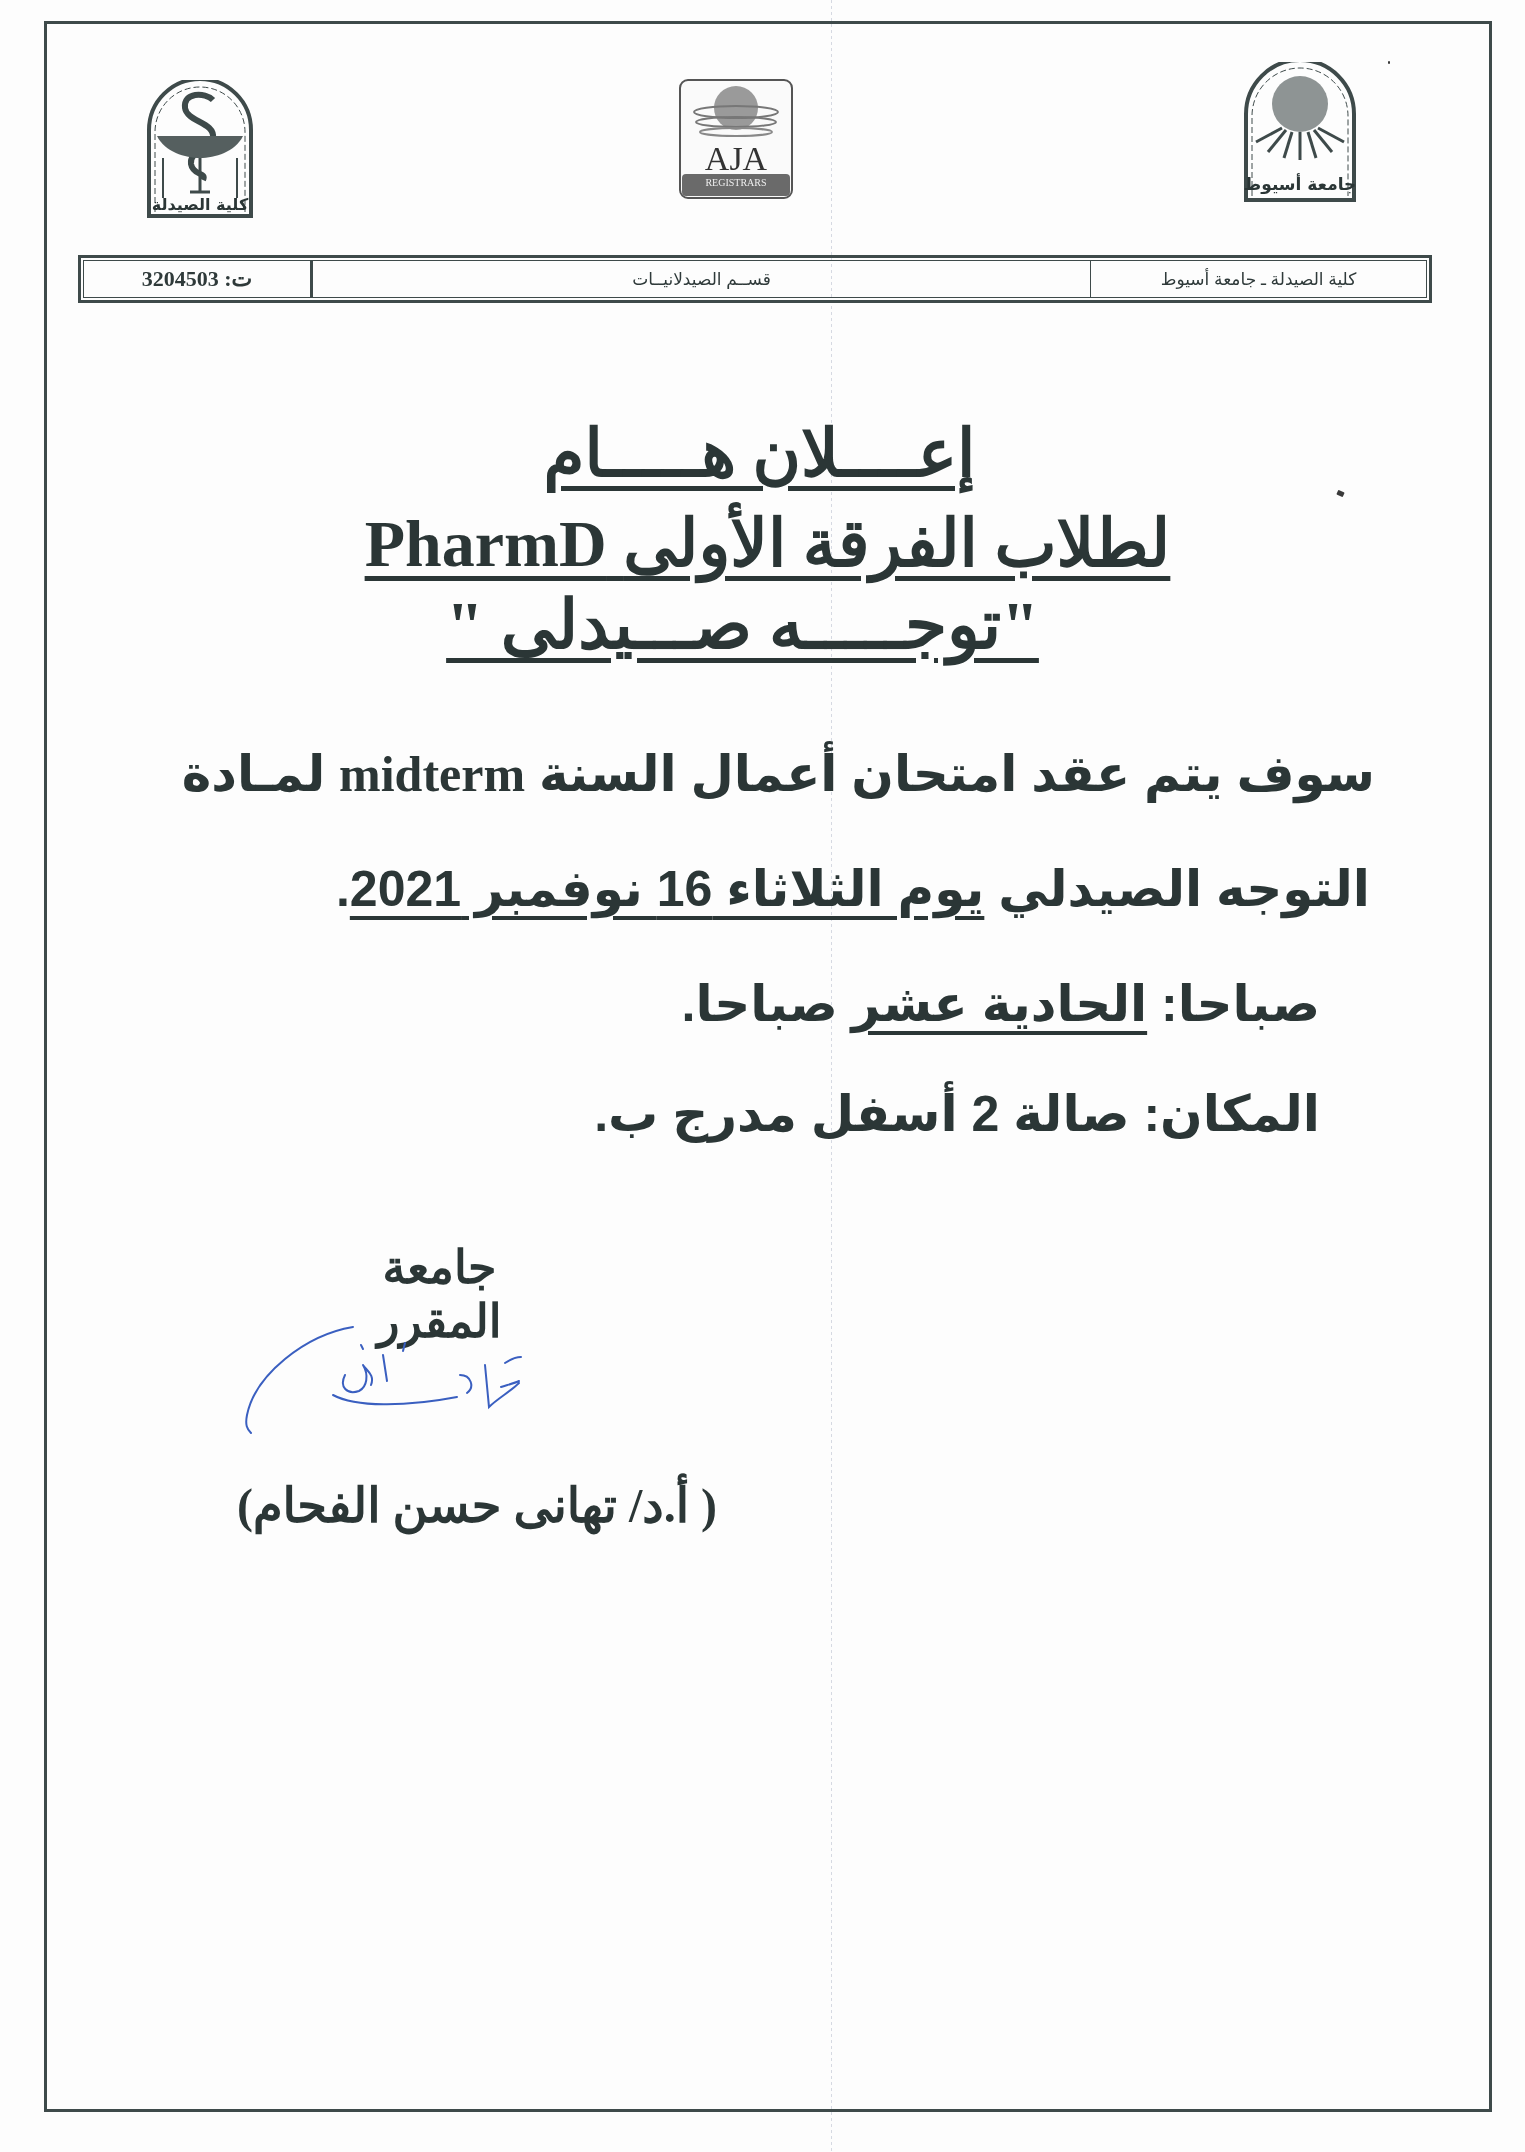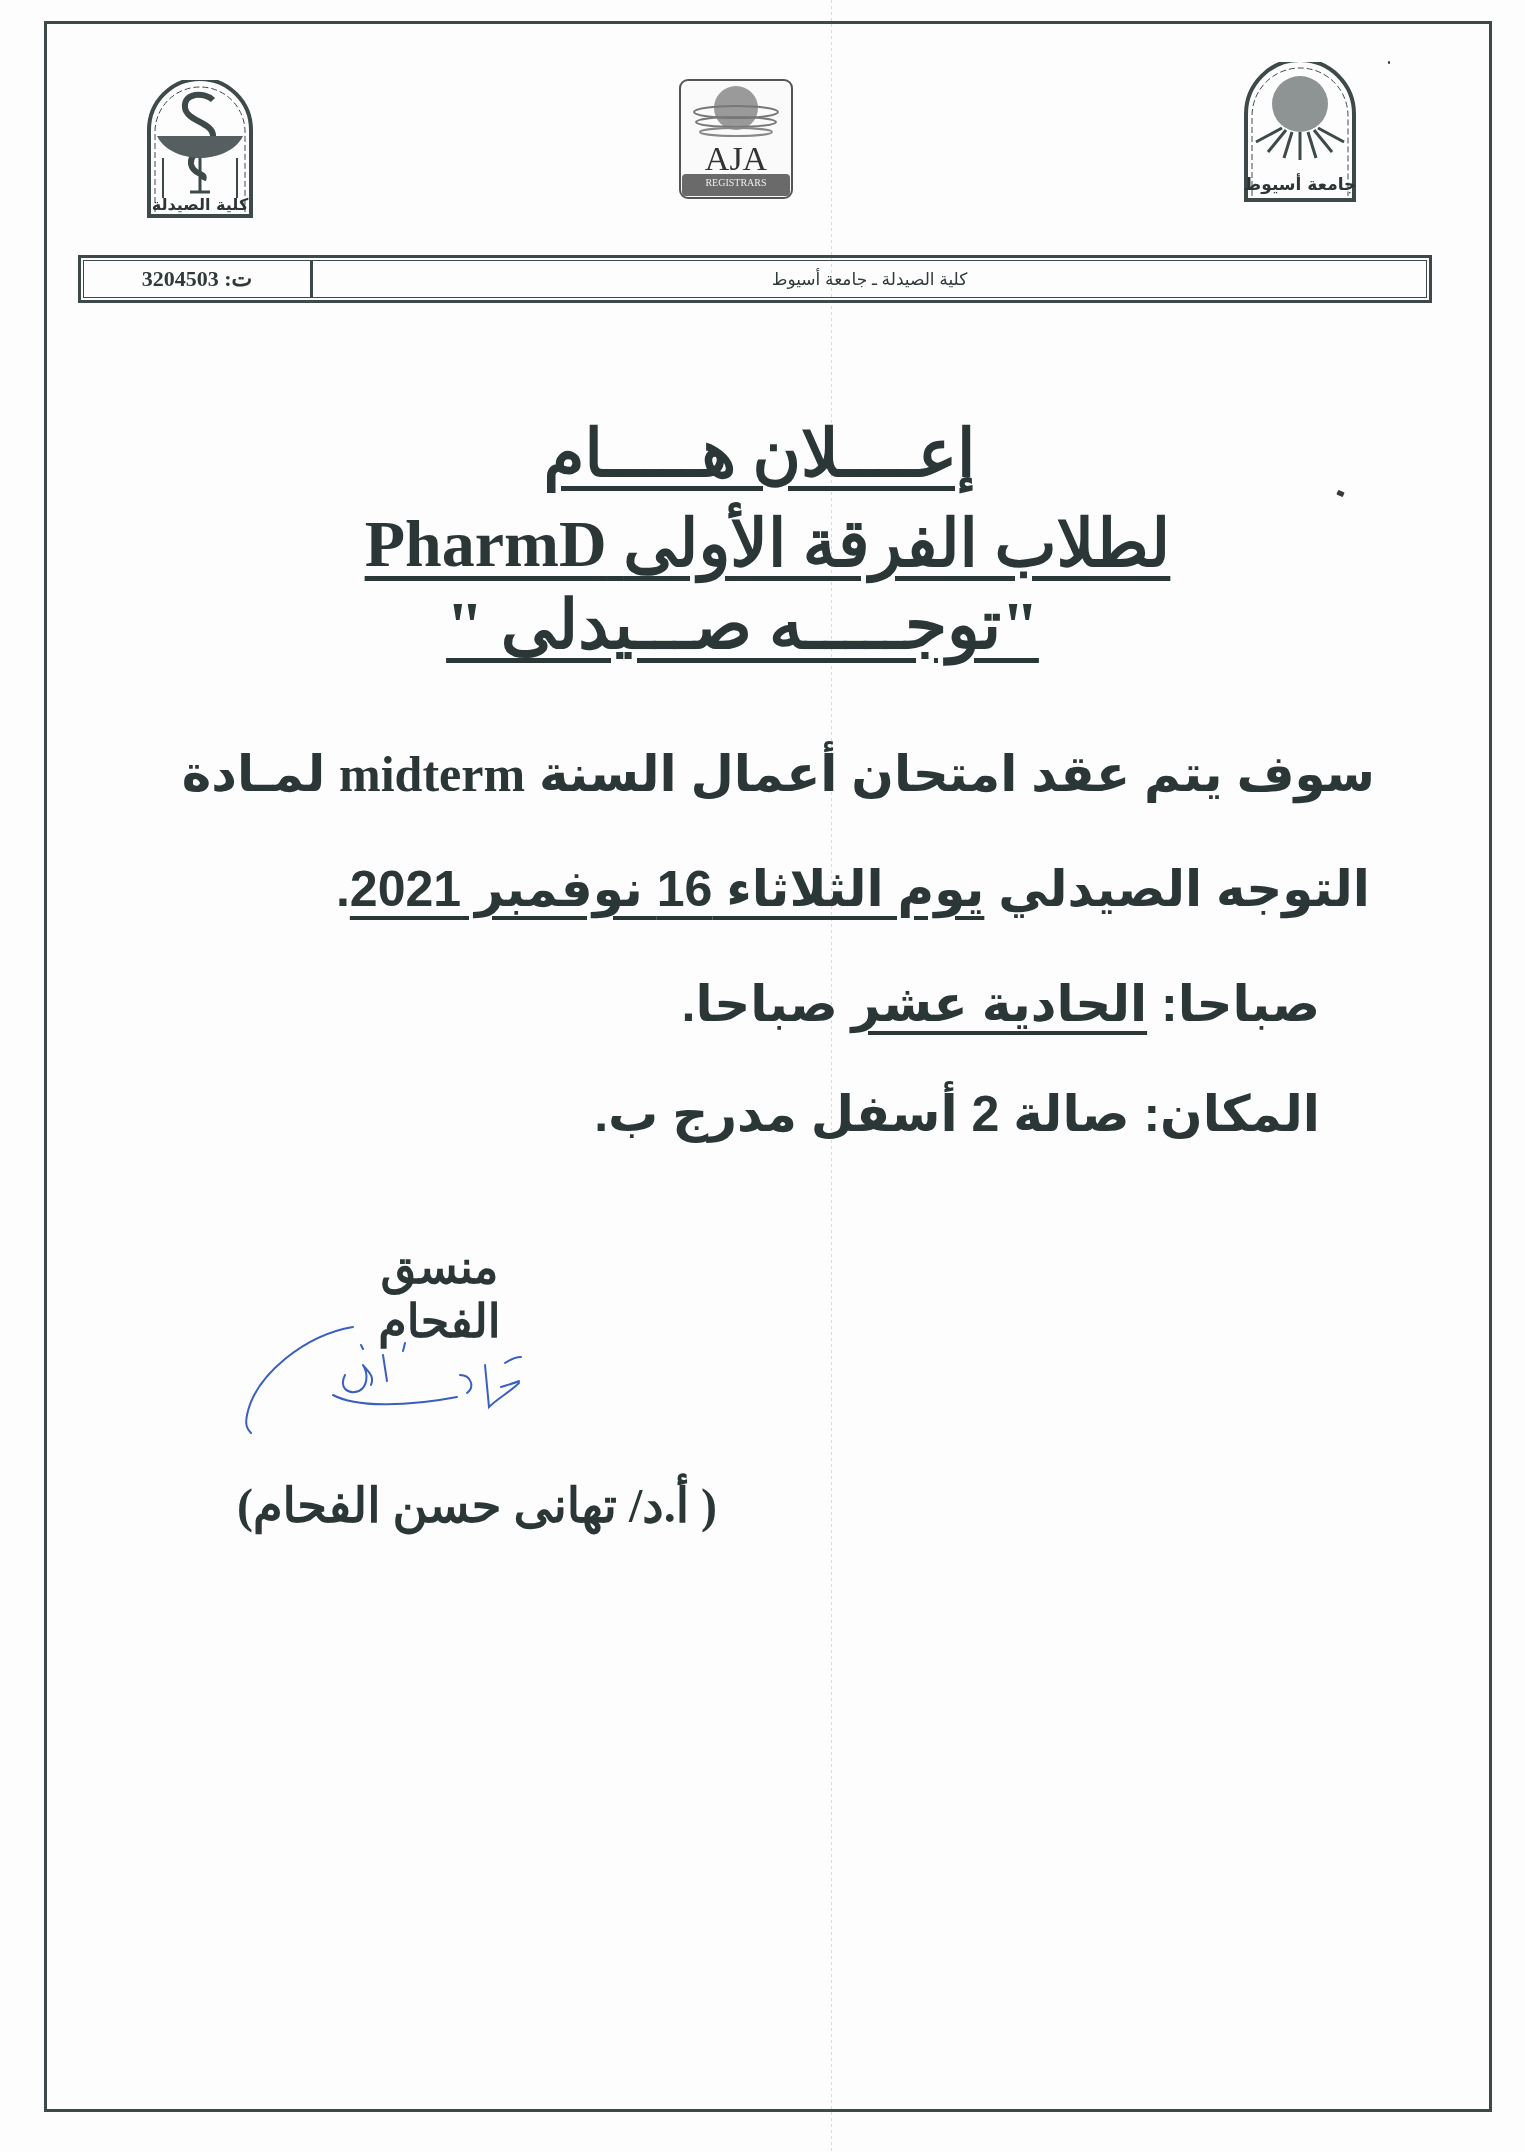--- a/index.html
+++ b/index.html
@@ -125,20 +125,21 @@
     </g>
     <text x="58" y="128" text-anchor="middle" font-size="17" font-weight="bold" fill="#2b3636" font-family="DejaVu Sans, sans-serif">جامعة أسيوط</text>
   </svg>
 </div>
 
 <div class="info-bar">
   <div class="info-inner">
     <div class="info-cell phone">
       <span>ت:</span>&nbsp;<span>3204503</span>
     </div>
+    <div class="info-cell dept">قســم الصيدلانيــات</div>
     <div class="info-cell college">كلية الصيدلة ـ جامعة أسيوط</div>
   </div>
 </div>
 
 <div class="title t1"><span>إعــــلان هـــــام</span></div>
 <div class="title t2"><span><span>لطلاب الفرقة الأولى</span> <span>PharmD</span></span></div>
 <div class="title t3"><span>"توجـــــه صـــيدلى "</span></div>
 
 <div class="body-line b1">
   <span>سوف يتم عقد امتحان أعمال السنة</span> <span class="latin">midterm</span> <span>لمـادة</span>
@@ -146,21 +147,21 @@
 <div class="body-line b2">
   <span>التوجه الصيدلي</span> <span class="u">يوم الثلاثاء 16 نوفمبر 2021</span><span>.</span>
 </div>
 <div class="body-line b3">
   <span>صباحا:</span> <span class="u">الحادية عشر</span> <span>صباحا.</span>
 </div>
 <div class="body-line b4">
   <span>المكان:</span> <span>صالة 2 أسفل مدرج ب.</span>
 </div>
 
-<div class="sign-title">منسق الفحام</div>
+<div class="sign-title">جامعة المقرر</div>
 <div class="signature">
   <svg viewBox="0 0 310 120" width="310" height="120">
     <g fill="none" stroke="#3a5fc0" stroke-width="2" stroke-linecap="round">
       <path d="M118 12 C70 20 20 60 12 100 C10 110 12 114 16 118"></path>
       <path d="M98 80 C120 92 170 92 222 82"></path>
       <path d="M110 60 C104 72 112 80 124 76 C132 72 134 60 128 50 M128 50 C132 56 140 60 136 70"></path>
       <path d="M148 40 L152 66"></path>
       <path d="M170 28 L168 36"></path>
       <path d="M225 60 C236 60 240 72 232 78 M250 50 L254 92 C262 84 276 76 284 68 M270 48 C276 44 282 42 286 42 M266 72 C272 70 280 68 284 66"></path>
       <path d="M126 30 L128 34"></path>

